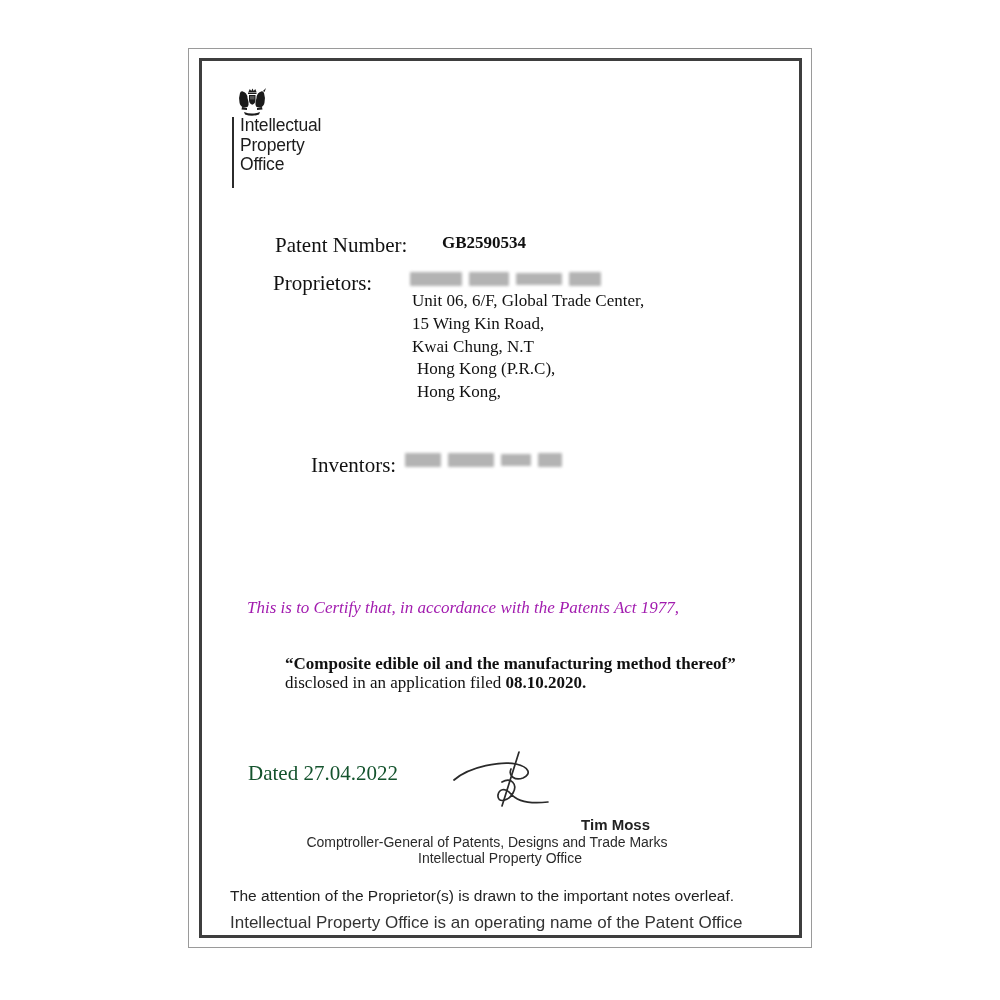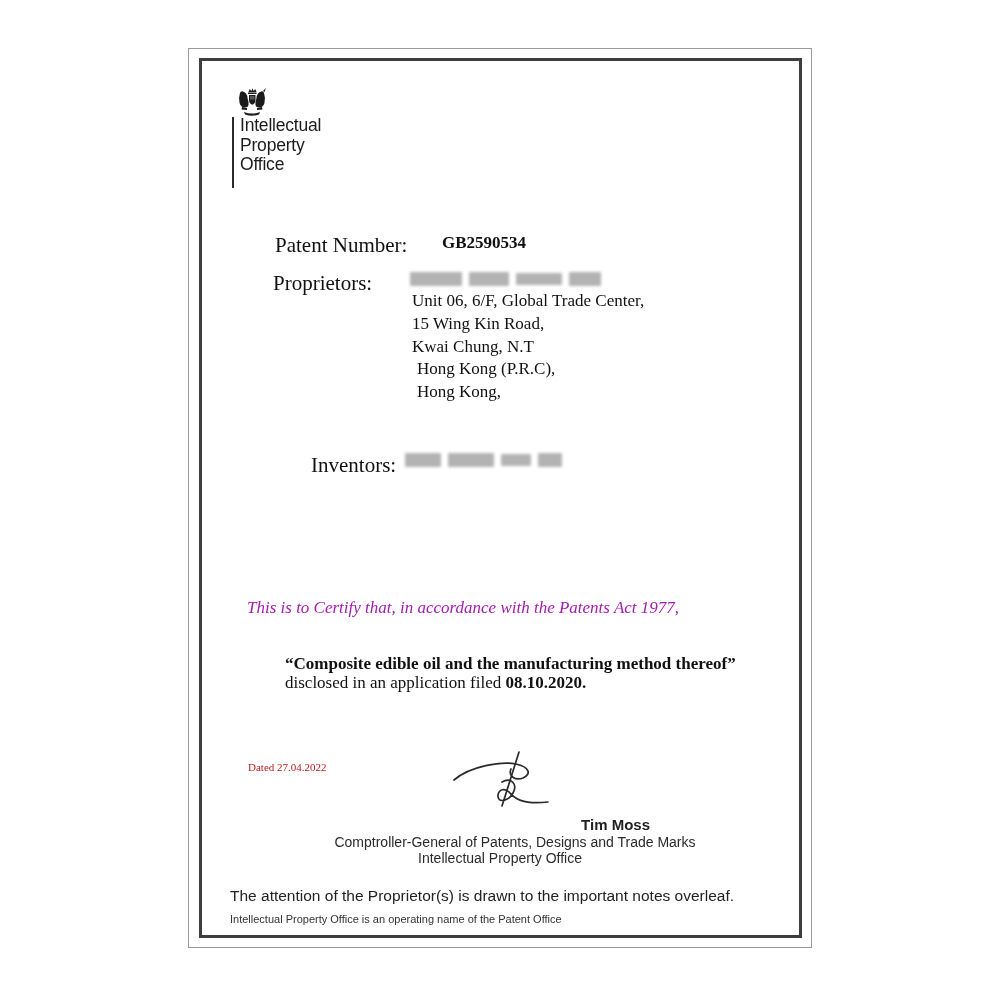--- a/index.html
+++ b/index.html
@@ -16,27 +16,27 @@
   .field-value{font-size:17px;color:#111;white-space:nowrap;margin-left:32px;}
   .bold{font-weight:bold;}
   .italic{font-style:italic;}
   .addr-line{font-size:17px;color:#111;white-space:nowrap;}
   .redact-row{display:flex;gap:7px;align-items:center;filter:blur(1.6px);}
   .redact-block{height:14px;background:#b3b3b3;border-radius:1px;}
   .rb-a{width:52px;} .rb-b{width:40px;} .rb-c{width:46px;height:12px;} .rb-d{width:32px;}
   .rb-e{width:36px;} .rb-f{width:46px;} .rb-g{width:30px;height:12px;} .rb-h{width:24px;}
   .certify-line{left:247px;top:598px;font-size:17px;color:#a21caf;white-space:nowrap;}
   .para-line{left:285px;font-size:17px;color:#111;white-space:nowrap;}
-  .dated{left:248px;top:761px;font-size:11px;color:#b91c1c;white-space:nowrap;}
+  .dated{left:248px;top:761px;font-size:21px;color:#14532d;white-space:nowrap;}
   .sig-svg{left:450px;top:748px;}
   .sig-name{left:350px;top:816px;width:300px;text-align:right;font-size:15px;font-weight:bold;color:#222;}
-  .sig-title{left:265px;top:834px;width:500px;text-align:center;font-size:14px;color:#2a2a2a;}
+  .sig-title{left:237px;top:834px;width:500px;text-align:center;font-size:14px;color:#2a2a2a;}
   .sig-org{left:300px;top:850px;width:400px;text-align:center;font-size:14px;color:#2a2a2a;}
   .attention{left:230px;top:887px;font-size:15.5px;color:#222;white-space:nowrap;}
-  .operating{left:230px;top:913px;font-size:11px;color:#333;white-space:nowrap;}
+  .operating{left:230px;top:913px;font-size:17px;color:#333;white-space:nowrap;}
 </style>
 </head>
 <body>
 
 <div class="canvas">
 
   <div class="abs outer-frame"></div>
   <div class="abs inner-frame"></div>
 
   <svg class="abs" style="left:235px;top:87px;" width="34" height="29" viewBox="0 0 68 58">

